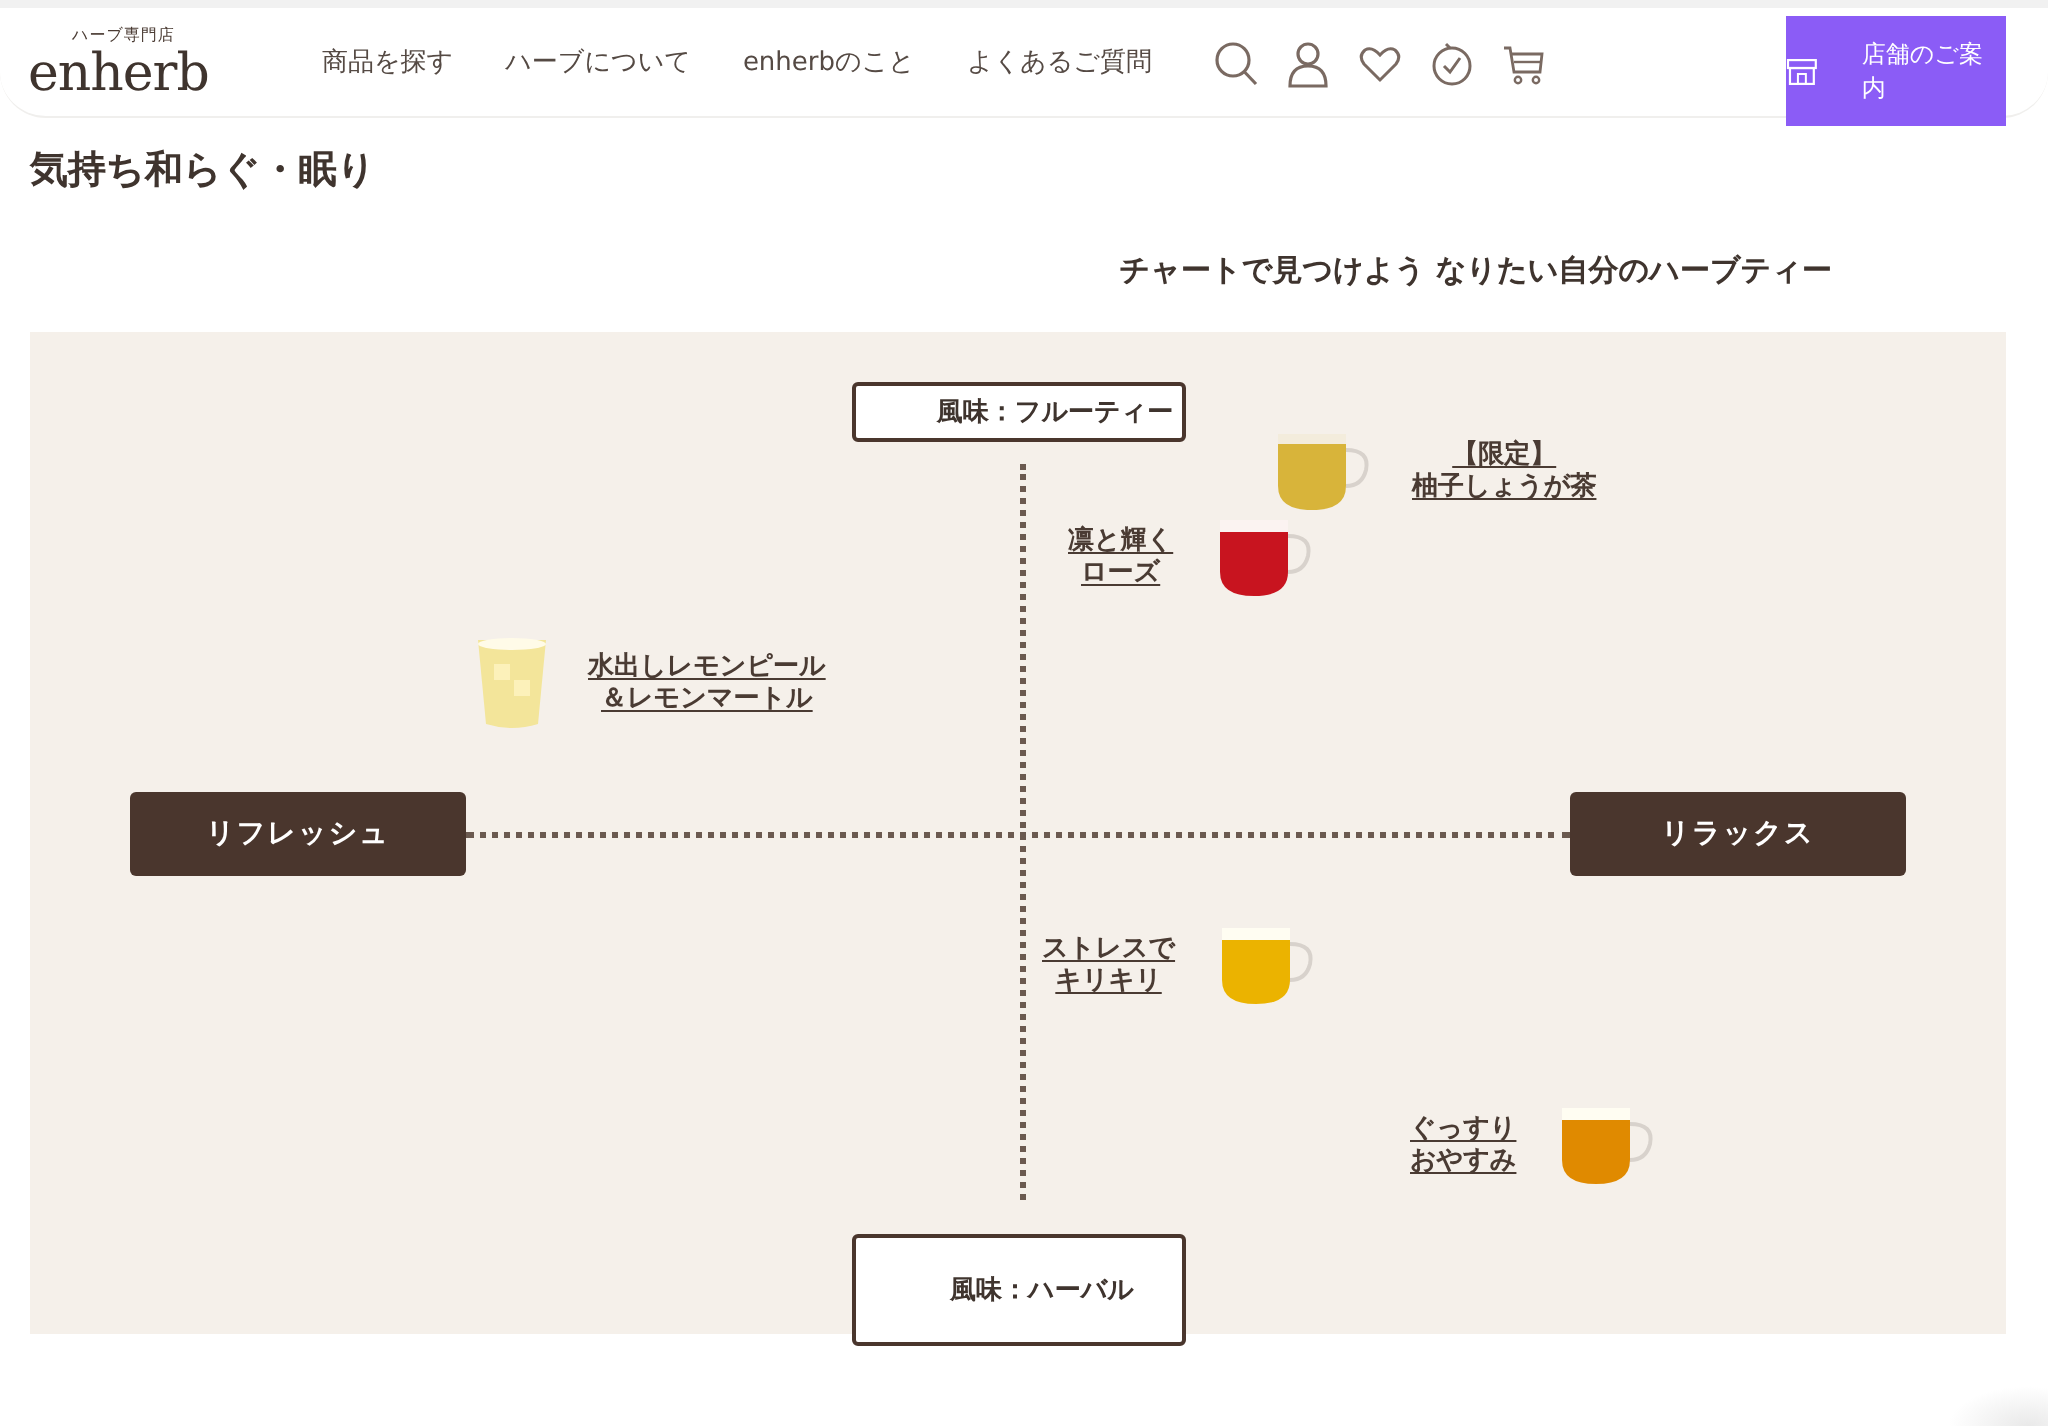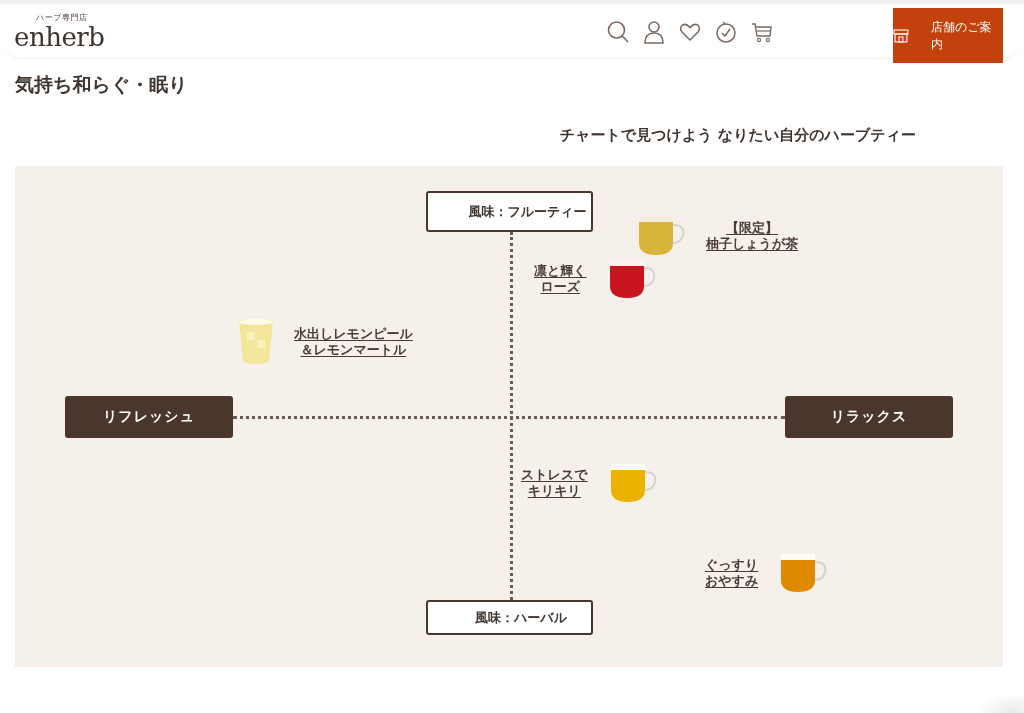--- a/index.html
+++ b/index.html
@@ -14,21 +14,21 @@
     border-bottom: 1px solid #f0efed; background: #fff; border-radius: 23px;
   }
   .logo { position: absolute; left: 14px; top: 6px; width: 100px; height: 44px; }
   .logo .sub { position: absolute; left: 22px; top: 2px; font-size: 8px; color: #4a3b33; letter-spacing: 0.5px; }
   .logo .main { position: absolute; left: 0; top: 12px; font-family: "DejaVu Serif", "Liberation Serif", serif; font-size: 26px; color: #3f342e; letter-spacing: -0.5px; }
   nav { position: absolute; left: 161px; top: 18px; display: flex; gap: 26px; }
   nav a { font-size: 13px; color: #554a44; text-decoration: none; white-space: nowrap; }
   .icons { position: absolute; left: 607px; top: 16px; display: flex; gap: 14px; align-items: center; }
   .icons span { width: 22px; height: 24px; display: inline-block; }
   .store-btn {
-    position: absolute; left: 893px; top: 4px; width: 110px; height: 55px; background: #c2410c;
+    position: absolute; left: 893px; top: 4px; width: 110px; height: 55px; background: #8b5cf6;
     color: #fff; font-size: 12px; display: flex; align-items: center; justify-content: center; gap: 22px;
   }
   .store-btn svg { display: block; }
   .page-title { position: absolute; left: 15px; top: 72px; font-size: 19px; font-weight: bold; color: #3f342e; }
   .chart-heading { position: absolute; left: 0; width: 884px; top: 126px; text-align: right; font-size: 15px; font-weight: bold; color: #3f342e; margin-left: 32px; }
   .chart {
     position: absolute; left: 15px; top: 166px; width: 988px; height: 501px; background: #f5f0ea;
   }
   .vline { position: absolute; left: 495px; top: 66px; height: 368px; border-left: 3px dotted #6b5a50; }
   .hline { position: absolute; left: 218px; top: 250px; width: 552px; border-top: 3px dotted #6b5a50; }
@@ -53,20 +53,26 @@
 <body>
 
 <div class="topline"></div>
 
 <header>
   <div class="logo">
     <div class="sub">ハーブ専門店</div>
     <div class="main">enherb</div>
   </div>
 
+  <nav>
+    <a>商品を探す</a>
+    <a>ハーブについて</a>
+    <a>enherbのこと</a>
+    <a>よくあるご質問</a>
+  </nav>
 
   <div class="icons">
     <span>
       <svg width="22" height="24" viewBox="0 0 22 24">
           <circle cx="9.5" cy="10" r="8" fill="none" stroke="#7a6a62" stroke-width="1.6"></circle>
           <line x1="15.3" y1="16" x2="21" y2="22" stroke="#7a6a62" stroke-width="1.6"></line>
         </svg>
     </span>
     <span>
       <svg width="22" height="24" viewBox="0 0 22 24">
@@ -106,22 +112,22 @@
   </div>
 </header>
 
 <h1 class="page-title">気持ち和らぐ・眠り</h1>
 <h2 class="chart-heading">チャートで見つけよう なりたい自分のハーブティー</h2>
 
 <div class="chart">
   <div class="vline"></div>
   <div class="hline"></div>
 
-  <div class="axis-box" style="left:411px; top:25px; width:167px; height:41px;padding-left:36px;">風味：フルーティー</div>
-  <div class="axis-box" style="left:411px; top:434px; width:167px; height:35px;padding-left:23px;">風味：ハーバル</div>
+  <div class="axis-box" style="left:411px; top:25px; width:167px; height:30px;padding-left:36px;">風味：フルーティー</div>
+  <div class="axis-box" style="left:411px; top:451px; width:167px; height:56px;padding-left:23px;">風味：ハーバル</div>
   <div class="axis-dark" style="left:770px; top:230px; width:168px; height:42px;">リラックス</div>
   <div class="axis-dark" style="left:50px; top:230px; width:168px; height:42px;">リフレッシュ</div>
 
 
   <a class="item" style="left:620px; top:49px;">
     <svg class="cup" viewBox="0 0 52 42">
         <path d="M4 2 H38 V28 Q38 40 21 40 Q4 40 4 28 Z" fill="#d8b43a"></path>
         <rect x="4" y="2" width="34" height="5" fill="#f3ecdc"></rect>
         <path d="M38 10 Q50 10 48 20 Q46 28 38 28" fill="none" stroke="#d8d2cc" stroke-width="2"></path>
       </svg>

